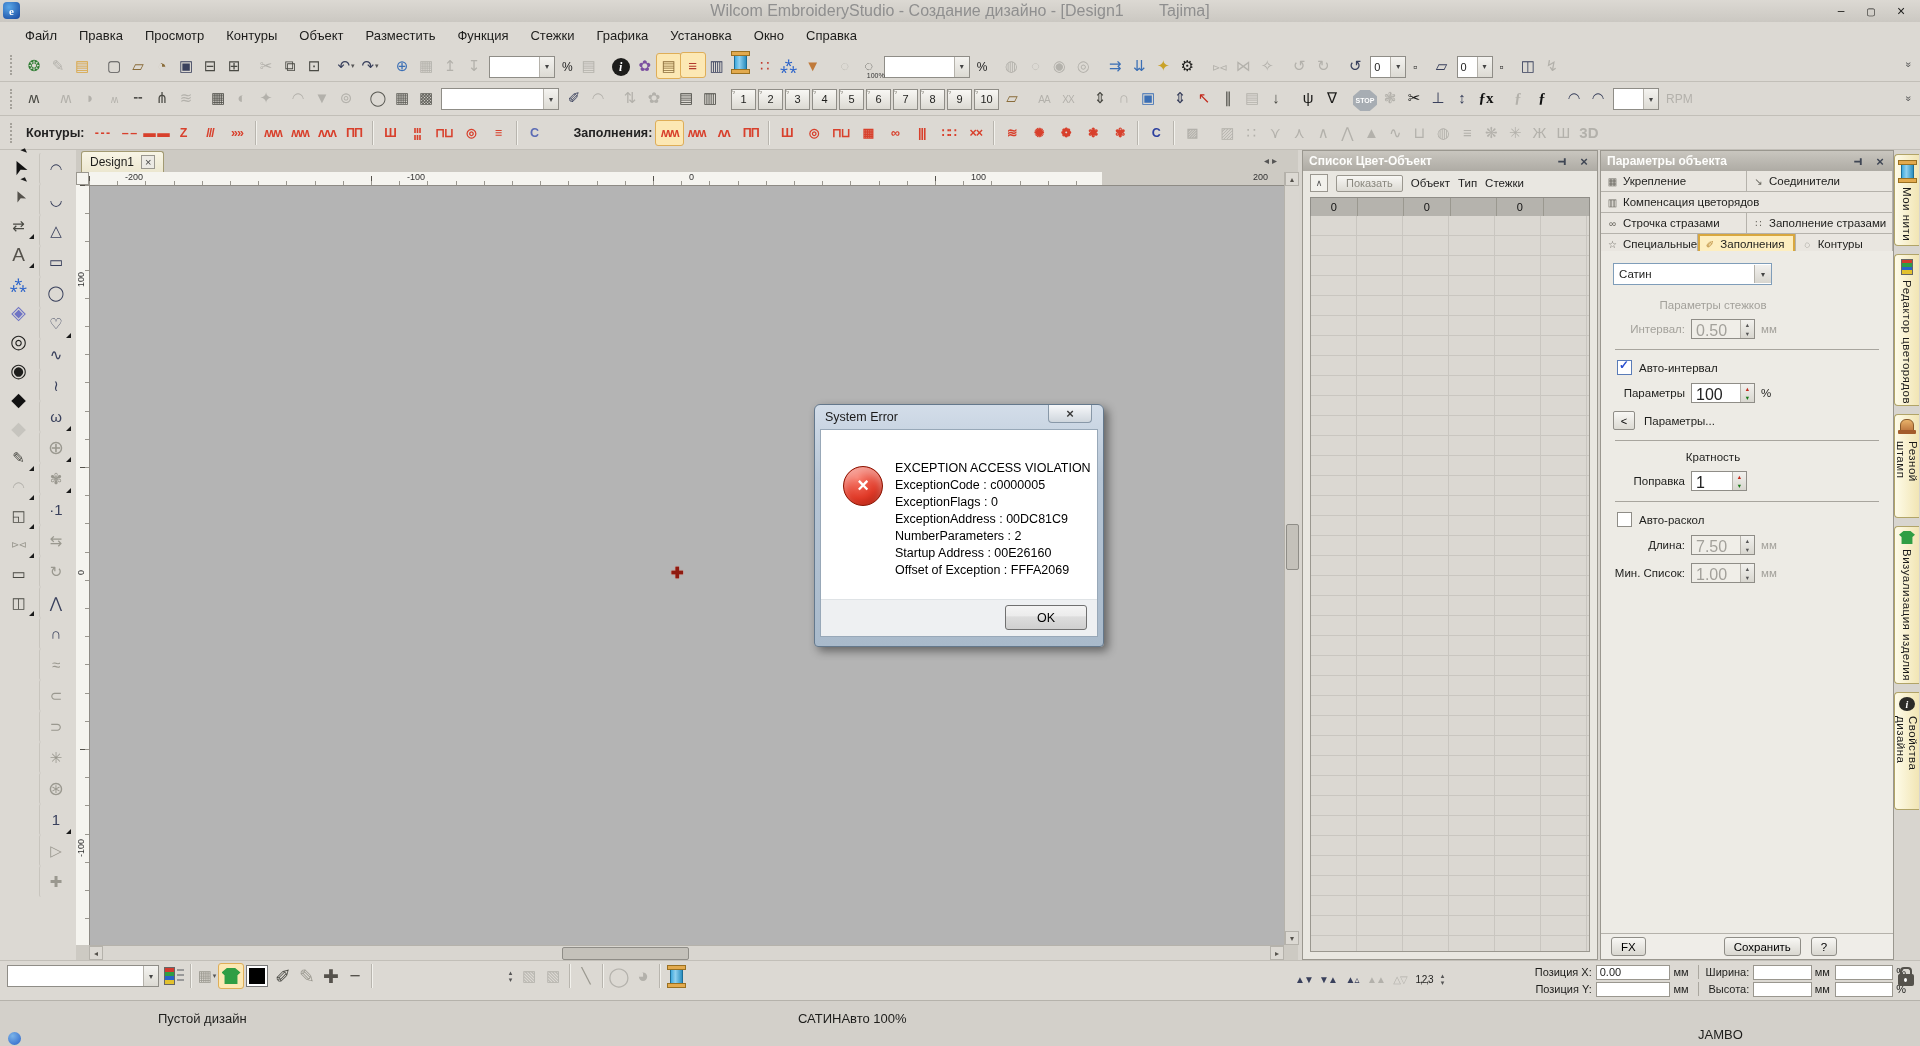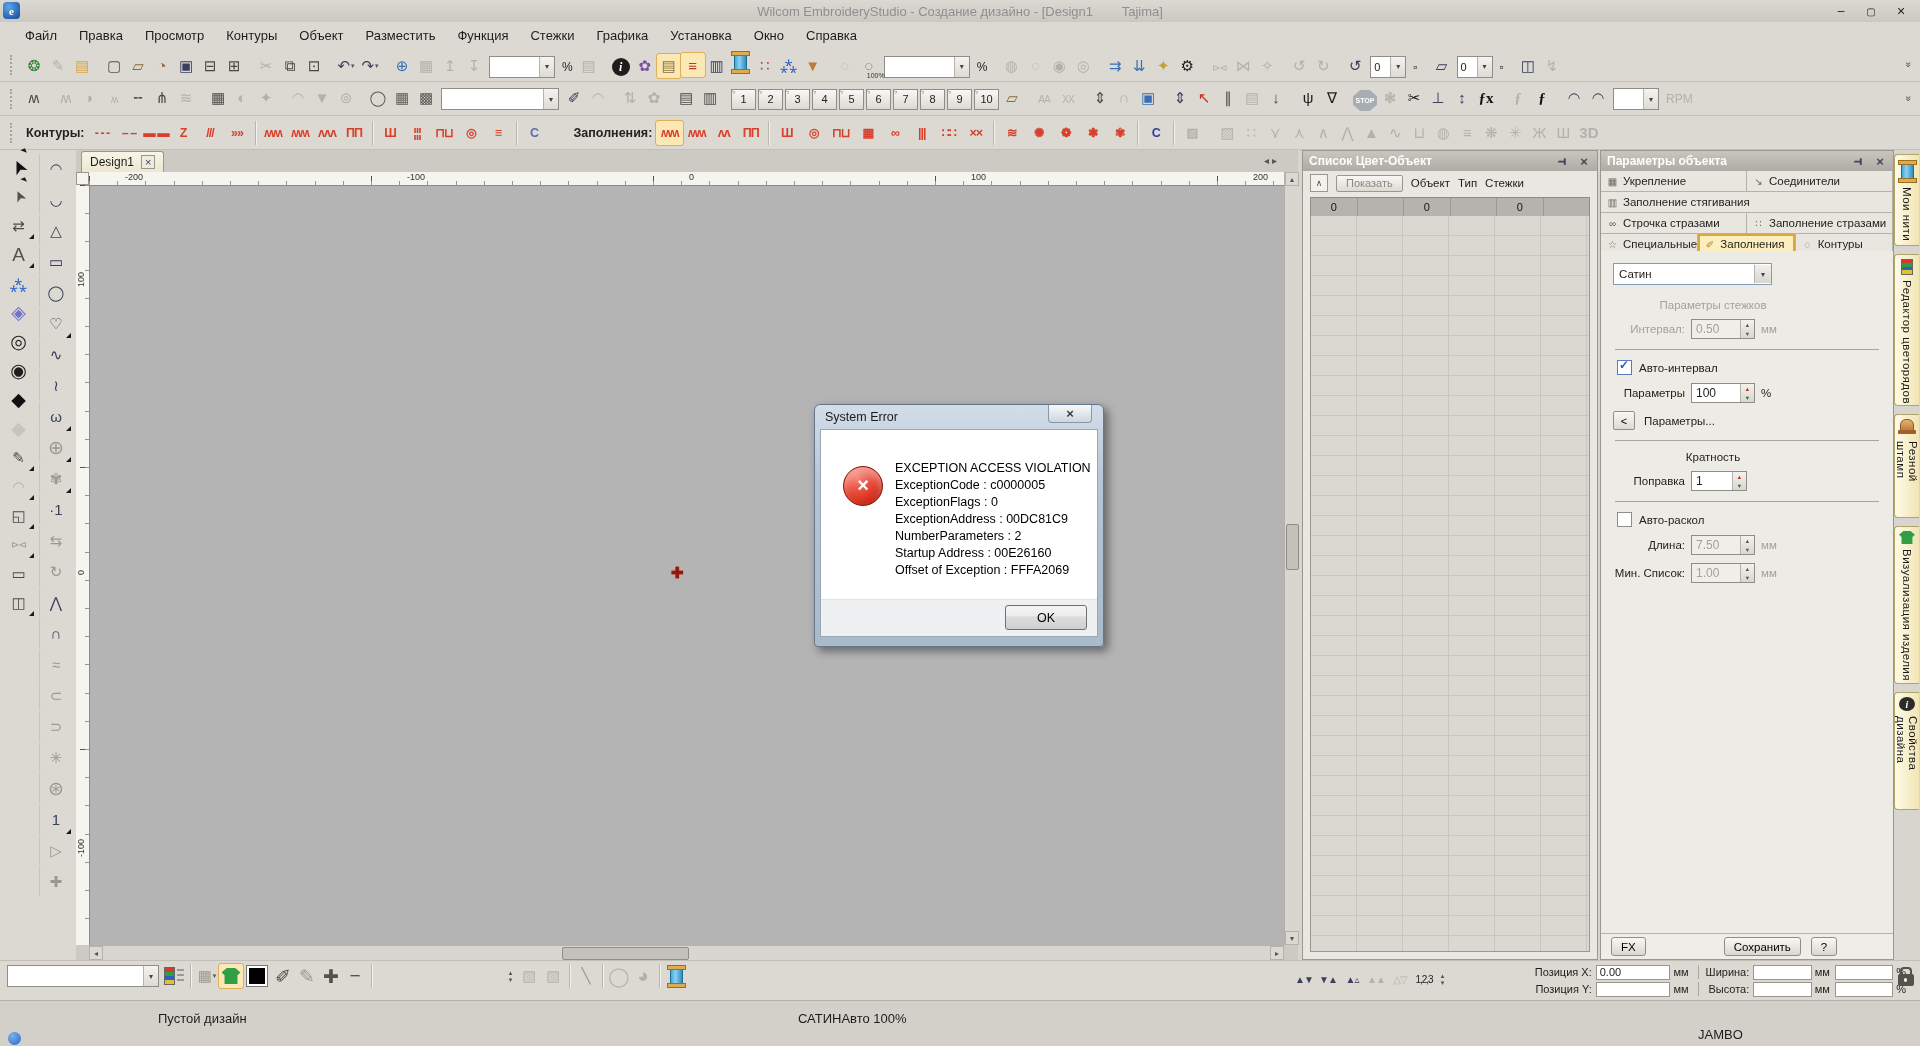--- a/index.html
+++ b/index.html
@@ -1,19 +1,19 @@
 <!DOCTYPE html>
 <html><head>
 <meta charset="utf-8">
 <style>
   html,body{margin:0;padding:0;background:#888}
   #app{position:relative;width:1920px;height:1046px;background:#d8d5cf;font-family:"Liberation Sans",sans-serif;overflow:hidden;color:#1d1d1b}
   
   #titlebar{position:absolute;left:0;top:0;width:1920px;height:22px;background:linear-gradient(#dcd9d3,#cbc8c2);display:flex;align-items:center;justify-content:center;border-bottom:1px solid #bab7b0}
-  #apptitle{font-size:13px;color:#8f8f8f;white-space:pre}
+  #apptitle{font-size:16px;color:#8f8f8f;white-space:pre}
   .appicon{position:absolute;left:3px;top:2px;width:17px;height:17px;border-radius:4px;background:radial-gradient(circle at 35% 30%,#5aa7e8,#14449c);color:#fff;font:bold 11px "Liberation Serif",serif;display:flex;align-items:center;justify-content:center}
   .wbtns{position:absolute;right:4px;top:0;height:22px;display:flex;align-items:center}
   .wb{width:30px;height:18px;display:flex;align-items:center;justify-content:center;color:#1d1d1b;font-size:12px}
   .wmin::before{content:"–"} .wmax::before{content:"▢";font-size:10px} .wclose::before{content:"×";font-size:14px}
   
   #menubar{position:absolute;left:0;top:22px;width:1920px;height:26px;background:#dcd9d3;border-bottom:1px solid #c6c3bc;display:flex;align-items:center;margin:0;padding:0 0 0 14px}
   #menubar li{list-style:none;padding:4px 11px;font-size:13px;cursor:default}
   
   .toolbar{position:absolute;left:0;width:1920px;height:34px;background:#dcd9d3;border-bottom:1px solid #c2bfb8;display:flex;align-items:center;padding-left:10px;box-sizing:border-box}
   #tb1{top:48px}#tb2{top:82px}#tb3{top:116px}
@@ -55,21 +55,21 @@
   .tcol .tbicon{width:32px;min-width:32px}
   .c1 .tbicon{height:29px}
   .c2 .tbicon{height:31px;border-left:1px solid #c8c5be}
   
   #docarea{position:absolute;left:76px;top:150px;width:1222px;height:810px;background:#cdcac3}
   #tabstrip{position:absolute;left:0;top:0;width:100%;height:22px;background:#cdcac3;display:flex;align-items:flex-end}
   .doctab{margin-left:5px;height:20px;background:linear-gradient(#f8f5e6,#ece7d0);border:1px solid #a29a72;border-bottom:none;border-radius:3px 3px 0 0;display:flex;align-items:center;padding:0 8px;font-size:12px;gap:7px}
   .tabx::before{content:"×";font-size:11px;color:#444;border:1px solid #9a978f;background:#eceae4;padding:0 3px;line-height:11px}
   .tabnav{position:absolute;right:18px;top:5px;font-size:10px;color:#555;letter-spacing:3px}
   #rcorner{position:absolute;left:0;top:22px;width:13px;height:13px;background:#f5f4ef;border:1px solid #9a978f;box-sizing:border-box}
-  #hruler{position:absolute;left:13px;top:22px;width:1195px;height:13px;background:#f5f4ef;border-bottom:1px solid #8e8b85;background-image:repeating-linear-gradient(90deg,#9a978f 0 1px,transparent 1px 28.2px),repeating-linear-gradient(90deg,#55524c 0 1px,transparent 1px 282px);background-size:100% 4px,100% 9px;background-position:bottom left;background-repeat:repeat-x}
+  #hruler{position:absolute;left:13px;top:22px;width:1013px;height:13px;background:#f5f4ef;border-bottom:1px solid #8e8b85;background-image:repeating-linear-gradient(90deg,#9a978f 0 1px,transparent 1px 28.2px),repeating-linear-gradient(90deg,#55524c 0 1px,transparent 1px 282px);background-size:100% 4px,100% 9px;background-position:bottom left;background-repeat:repeat-x}
   .hrlab{position:absolute;top:0;font-size:9px;color:#333}
   #vruler{position:absolute;left:0;top:35px;width:13px;height:760px;background:#f5f4ef;border-right:1px solid #8e8b85;background-image:repeating-linear-gradient(180deg,#9a978f 0 1px,transparent 1px 28.2px),repeating-linear-gradient(180deg,#55524c 0 1px,transparent 1px 282px);background-size:4px 100%,9px 100%;background-position:right top;background-repeat:repeat-y}
   .vrlab{position:absolute;left:0;font-size:9px;color:#333;transform:rotate(-90deg);transform-origin:6px 6px;white-space:nowrap}
   #canvas{position:absolute;left:13px;top:35px;width:1195px;height:760px;background:#b4b4b4;border-top:1px solid #8e8b85;border-left:1px solid #8e8b85;box-sizing:border-box}
   #crosshair{position:absolute;left:581px;top:378px;font-size:15px;font-weight:bold;color:#8f1a10;text-shadow:0 0 1px #d8402c}
   .sb{position:absolute;background:#d9d6d0}
   #vscroll{left:1208px;top:22px;width:14px;height:773px;border-left:1px solid #b5b2ab}
   #hscroll{left:13px;top:795px;width:1195px;height:14px;border-top:1px solid #b5b2ab}
   .sbarrow{position:absolute;width:14px;height:14px;display:flex;align-items:center;justify-content:center;font-size:8px;color:#55524c;background:#dcd9d3;border:1px solid #b5b2ab;box-sizing:border-box}
   .thumb{position:absolute;background:#c4c1ba;border:1px solid #8f8d87;border-radius:2px}
@@ -98,21 +98,21 @@
   .ptab .ticon{font-size:10px;color:#6a6860;width:13px;text-align:center;flex:none}
   .ptab.active{background:#fdeec0;box-shadow:inset 0 0 0 2px #d8a73f}
   .opbody{position:absolute;top:100px;left:0;right:0;bottom:26px;background:#edebe5;padding:12px 12px 0;box-sizing:border-box;font-size:11.5px;overflow:hidden}
   .dropdown{width:152px;height:20px;background:#fff;border:1px solid #7f9db9;display:flex;align-items:center;padding-left:5px;font-size:11.5px;margin-bottom:14px}
   .da{margin-left:auto;width:16px;height:18px;background:linear-gradient(#f2f1ee,#d8d6cf);border-left:1px solid #b5b2ab;display:flex;align-items:center;justify-content:center;font-size:8px;color:#444}
   .gcap{text-align:center;margin:10px 0 4px;width:200px}
   .graytx{color:#a3a19b}
   .frow{display:flex;align-items:center;margin:8px 0}
   .flbl{width:72px;text-align:right;flex:none}
   .spin{width:62px;height:18px;border:1px solid #8f8d87;background:#fff;display:inline-flex;margin:0 6px;flex:none;box-sizing:content-box}
-  .sv{flex:1;padding:2px 4px;font-size:12px;color:#222}
+  .sv{flex:1;padding:2px 4px;font-size:16px;color:#222}
   .sa{width:13px;display:flex;flex-direction:column;border-left:1px solid #b5b2ab;background:linear-gradient(#f2f1ee,#d8d6cf)}
   .sa i{flex:1;font-style:normal;font-size:6.5px;display:flex;align-items:center;justify-content:center;color:#555}
   .sa i.r{color:#c22a1d}.sa i.g{color:#1a7a1a}
   .spin.dis{background:#f0eee8}.spin.dis .sv{color:#a3a19b}
   .cb{width:13px;height:13px;border:1px solid #8f8d87;background:#fff;display:inline-block;margin:0 7px 0 4px;position:relative;flex:none}
   .cb.checked{border-color:#5a7cb8}
   .cb.checked::after{content:"✓";position:absolute;left:1px;top:-3px;font-size:12px;color:#2b4fd0;font-weight:bold}
   .ophr{border:none;border-top:1px solid #a8a59e;margin:10px 2px}
   .sbtn{width:22px;height:19px;border:1px solid #8f8d87;background:linear-gradient(#f8f7f4,#dcdad3);font-size:11px;margin-right:9px;border-radius:2px;font-family:inherit}
   .opfooter{position:absolute;bottom:0;left:0;right:0;height:26px;border-top:1px solid #b5b2ab;background:#efede8;display:flex;align-items:center;padding:0 10px;box-sizing:border-box}
@@ -390,21 +390,21 @@
             <span>Укрепление</span>
           </div>
         <div class="ptab">
             <span class="ticon">↘</span>
             <span>Соединители</span>
           </div>
       </div>
       <div class="trow">
         <div class="ptab">
             <span class="ticon">▥</span>
-            <span>Заполнение стягивания</span>
+            <span>Компенсация цветорядов</span>
           </div>
       </div>
       <div class="trow">
         <div class="ptab">
             <span class="ticon">∞</span>
             <span>Строчка стразами</span>
           </div>
         <div class="ptab">
             <span class="ticon">∷</span>
             <span>Заполнение стразами</span>

